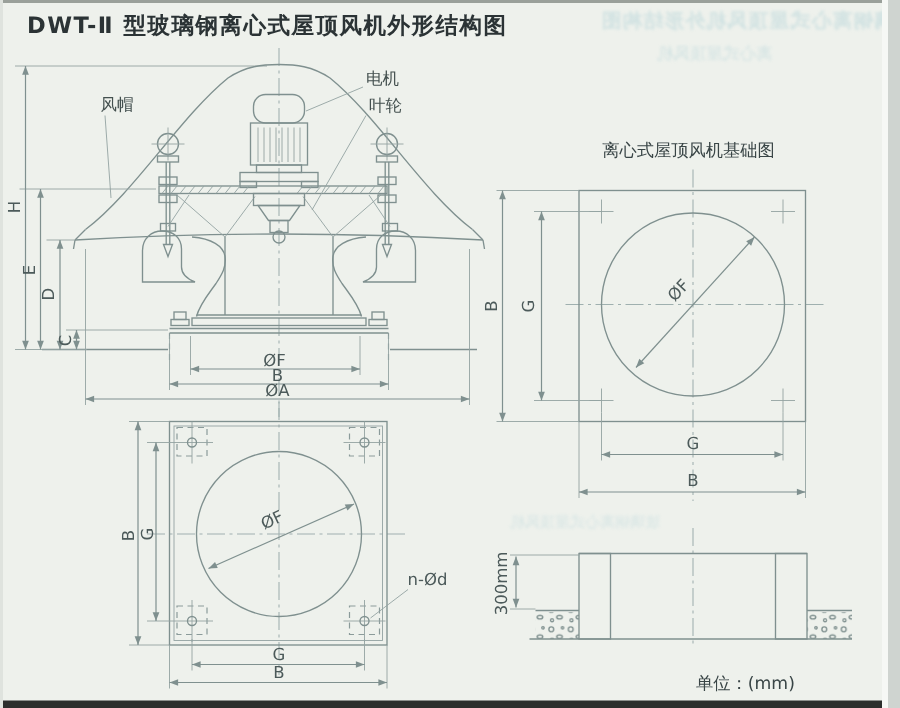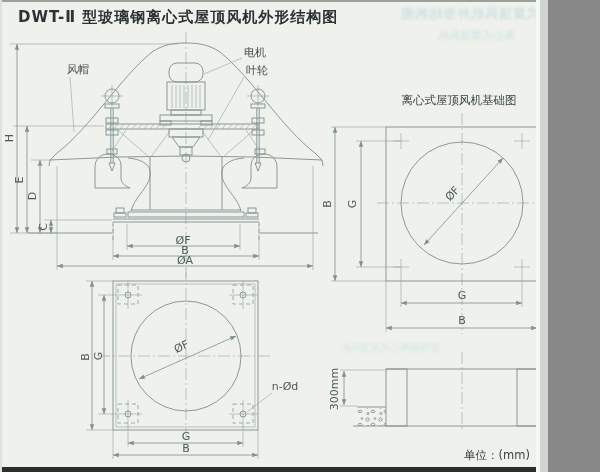--- a/index.html
+++ b/index.html
@@ -1,17 +1,17 @@
 <!DOCTYPE html>
 <html><head>
 <meta charset="utf-8">
 <style>
   html,body{margin:0;padding:0;background:#888;}
   .scan{
-    position:relative;width:548px;height:472px;overflow:hidden;
+    position:relative;width:600px;height:472px;overflow:hidden;
     background:#eef1ec;
     font-family:"DejaVu Sans","Liberation Sans",sans-serif;
   }
   .scan-edge-top{position:absolute;left:0;top:0;width:600px;height:2px;background:#565c58;opacity:.55;}
   .scan-edge-bottom{position:absolute;left:0;bottom:0;width:600px;height:5px;background:#2c2e2c;}
   .scan-edge-right{position:absolute;right:0;top:0;width:8px;height:472px;background:#cfd4d0;}
   .scan-edge-right2{position:absolute;right:8px;top:0;width:4px;height:472px;background:#f6f8f5;}
   .scan-edge-left{position:absolute;left:0;top:0;width:2px;height:472px;background:#dfe3de;}
   .page-title{
     position:absolute;left:18px;top:8px;

